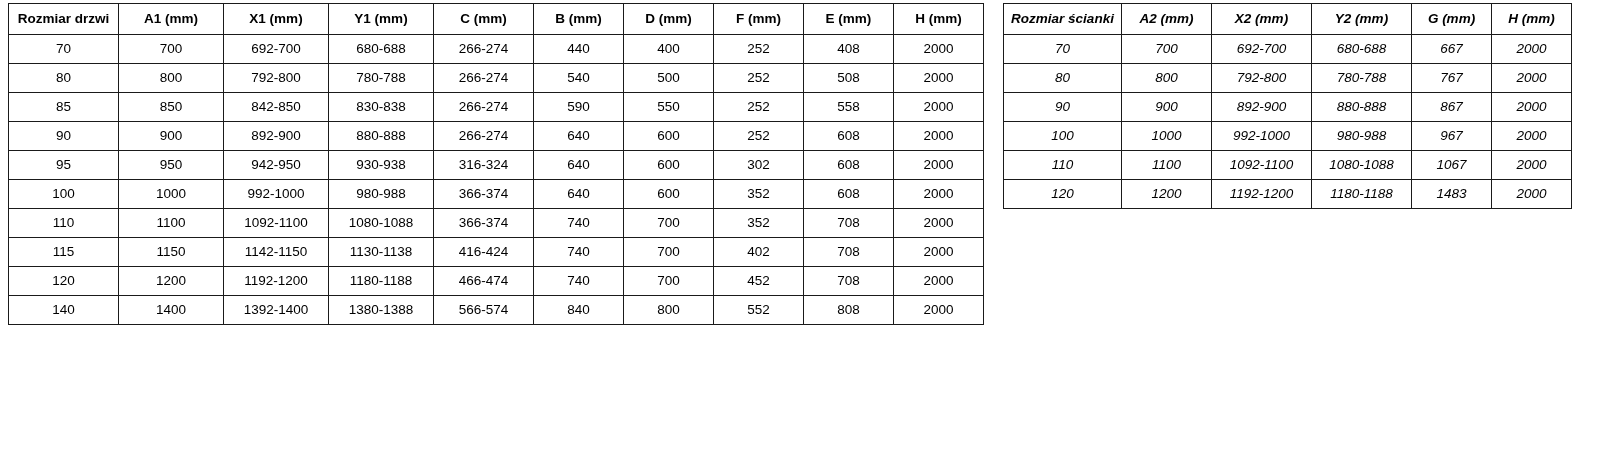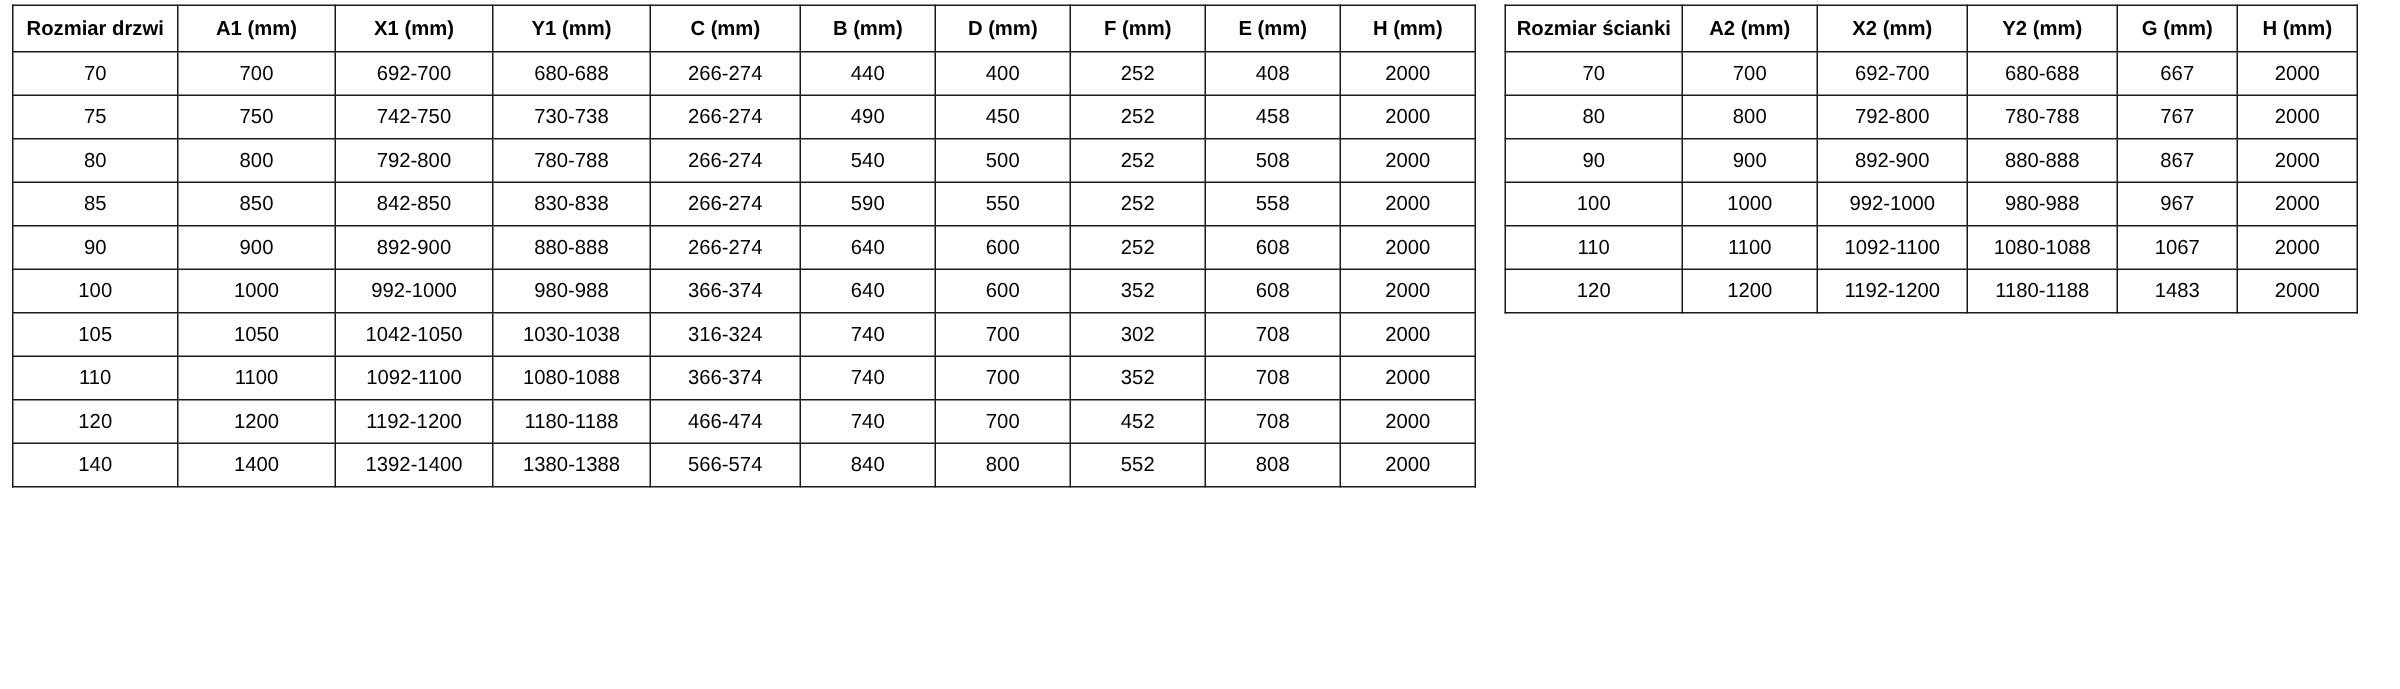--- a/index.html
+++ b/index.html
@@ -56,20 +56,21 @@
   #door-table col.c7 { width: 90px; }
   #door-table col.c8 { width: 90px; }
   #door-table col.c9 { width: 90px; }
 
   
   #wall-table {
     position: absolute;
     left: 1003px;
     top: 3px;
     width: 562px;
+    font-style: italic;
   }
   #wall-table col.c0 { width: 118px; }
   #wall-table col.c1 { width: 90px; }
   #wall-table col.c2 { width: 100px; }
   #wall-table col.c3 { width: 100px; }
   #wall-table col.c4 { width: 80px; }
   #wall-table col.c5 { width: 80px; }
 </style>
 </head>
 <body>
@@ -110,32 +111,20 @@
           <td>692-700</td>
           <td>680-688</td>
           <td>266-274</td>
           <td>440</td>
           <td>400</td>
           <td>252</td>
           <td>408</td>
           <td>2000</td>
         </tr>
         <tr>
-          <td>75</td>
-          <td>750</td>
-          <td>742-750</td>
-          <td>730-738</td>
-          <td>266-274</td>
-          <td>490</td>
-          <td>450</td>
-          <td>252</td>
-          <td>458</td>
-          <td>2000</td>
-        </tr>
-        <tr>
           <td>80</td>
           <td>800</td>
           <td>792-800</td>
           <td>780-788</td>
           <td>266-274</td>
           <td>540</td>
           <td>500</td>
           <td>252</td>
           <td>508</td>
           <td>2000</td>
@@ -158,52 +147,64 @@
           <td>892-900</td>
           <td>880-888</td>
           <td>266-274</td>
           <td>640</td>
           <td>600</td>
           <td>252</td>
           <td>608</td>
           <td>2000</td>
         </tr>
         <tr>
+          <td>95</td>
+          <td>950</td>
+          <td>942-950</td>
+          <td>930-938</td>
+          <td>316-324</td>
+          <td>640</td>
+          <td>600</td>
+          <td>302</td>
+          <td>608</td>
+          <td>2000</td>
+        </tr>
+        <tr>
           <td>100</td>
           <td>1000</td>
           <td>992-1000</td>
           <td>980-988</td>
           <td>366-374</td>
           <td>640</td>
           <td>600</td>
           <td>352</td>
           <td>608</td>
           <td>2000</td>
         </tr>
         <tr>
-          <td>105</td>
-          <td>1050</td>
-          <td>1042-1050</td>
-          <td>1030-1038</td>
-          <td>316-324</td>
-          <td>740</td>
-          <td>700</td>
-          <td>302</td>
-          <td>708</td>
-          <td>2000</td>
-        </tr>
-        <tr>
           <td>110</td>
           <td>1100</td>
           <td>1092-1100</td>
           <td>1080-1088</td>
           <td>366-374</td>
           <td>740</td>
           <td>700</td>
           <td>352</td>
+          <td>708</td>
+          <td>2000</td>
+        </tr>
+        <tr>
+          <td>115</td>
+          <td>1150</td>
+          <td>1142-1150</td>
+          <td>1130-1138</td>
+          <td>416-424</td>
+          <td>740</td>
+          <td>700</td>
+          <td>402</td>
           <td>708</td>
           <td>2000</td>
         </tr>
         <tr>
           <td>120</td>
           <td>1200</td>
           <td>1192-1200</td>
           <td>1180-1188</td>
           <td>466-474</td>
           <td>740</td>

